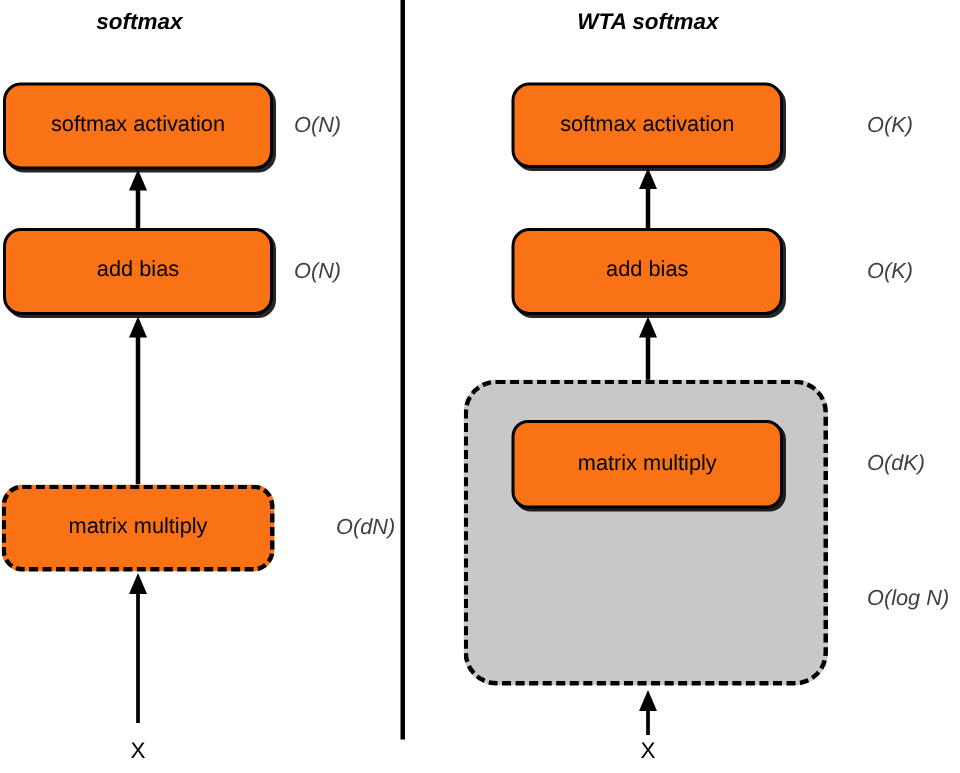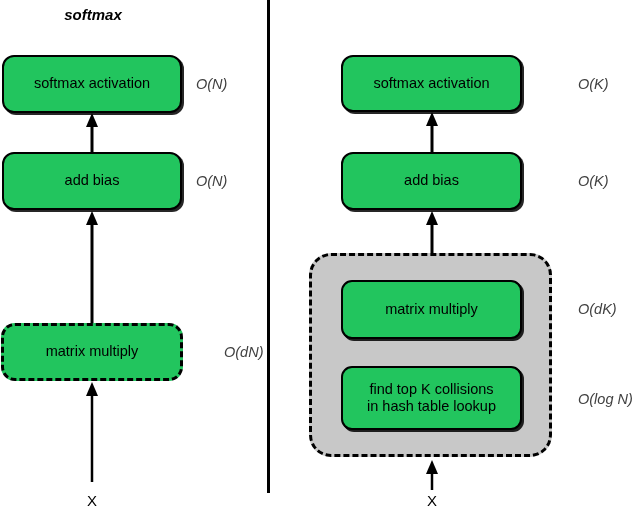--- a/index.html
+++ b/index.html
@@ -35,21 +35,21 @@
     top: 0px;
     width: 3px;
     height: 493px;
     background: #000000;
   }
 
   
   .box {
     position: absolute;
     box-sizing: border-box;
-    background: #22c55e;
+    background: #f97316;
     border: 2.5px solid #000000;
     border-radius: 12px;
     display: flex;
     align-items: center;
     justify-content: center;
     text-align: center;
     font-size: 14.5px;
     line-height: 1.18;
     color: #000000;
     white-space: pre-line;
@@ -143,20 +143,21 @@
     <svg width="18" height="100" viewBox="0 0 18 100">
       <line x1="9" y1="100" x2="9" y2="12" stroke="#000" stroke-width="2.5"></line>
       <polygon points="9,0 3,14 15,14" fill="#000"></polygon>
     </svg>
   </div>
 
   <div class="input-label" style="left:92px; top:492px;">X</div>
 
   <div id="divider"></div>
 
+  <div class="panel-title" style="left:432px; top:6px;">WTA softmax</div>
 
   <div class="box shadow" style="left:341px; top:55px; width:181px; height:57px;">
     <span>softmax activation</span>
   </div>
   <div class="complexity" style="left:578px; top:76px;">O(K)</div>
 
   <div class="arrow" style="left:423px; top:112px; width:18px; height:40px;">
     <svg width="18" height="40" viewBox="0 0 18 40">
       <line x1="9" y1="40" x2="9" y2="12" stroke="#000" stroke-width="3"></line>
       <polygon points="9,0 3,14 15,14" fill="#000"></polygon>
@@ -176,24 +177,20 @@
   </div>
 
   <div id="wta-group" style="left:309px; top:253px; width:243px; height:204px;">
   </div>
 
   <div class="box inner shadow" style="left:341px; top:280px; width:181px; height:59px;">
     <span>matrix multiply</span>
   </div>
   <div class="complexity" style="left:578px; top:301px;text-align:right;">O(dK)</div>
 
-  <div class="box inner shadow" style="left:341px; top:366px; width:181px; height:64px;">
-    <span>find top K collisions
-in hash table lookup</span>
-  </div>
   <div class="complexity" style="left:578px; top:391px;">O(log N)</div>
 
   <div class="arrow" style="left:423px; top:460px; width:18px; height:30px;">
     <svg width="18" height="30" viewBox="0 0 18 30">
       <line x1="9" y1="30" x2="9" y2="12" stroke="#000" stroke-width="2.5"></line>
       <polygon points="9,0 3,14 15,14" fill="#000"></polygon>
     </svg>
   </div>
 
   <div class="input-label" style="left:432px; top:492px;">X</div>

